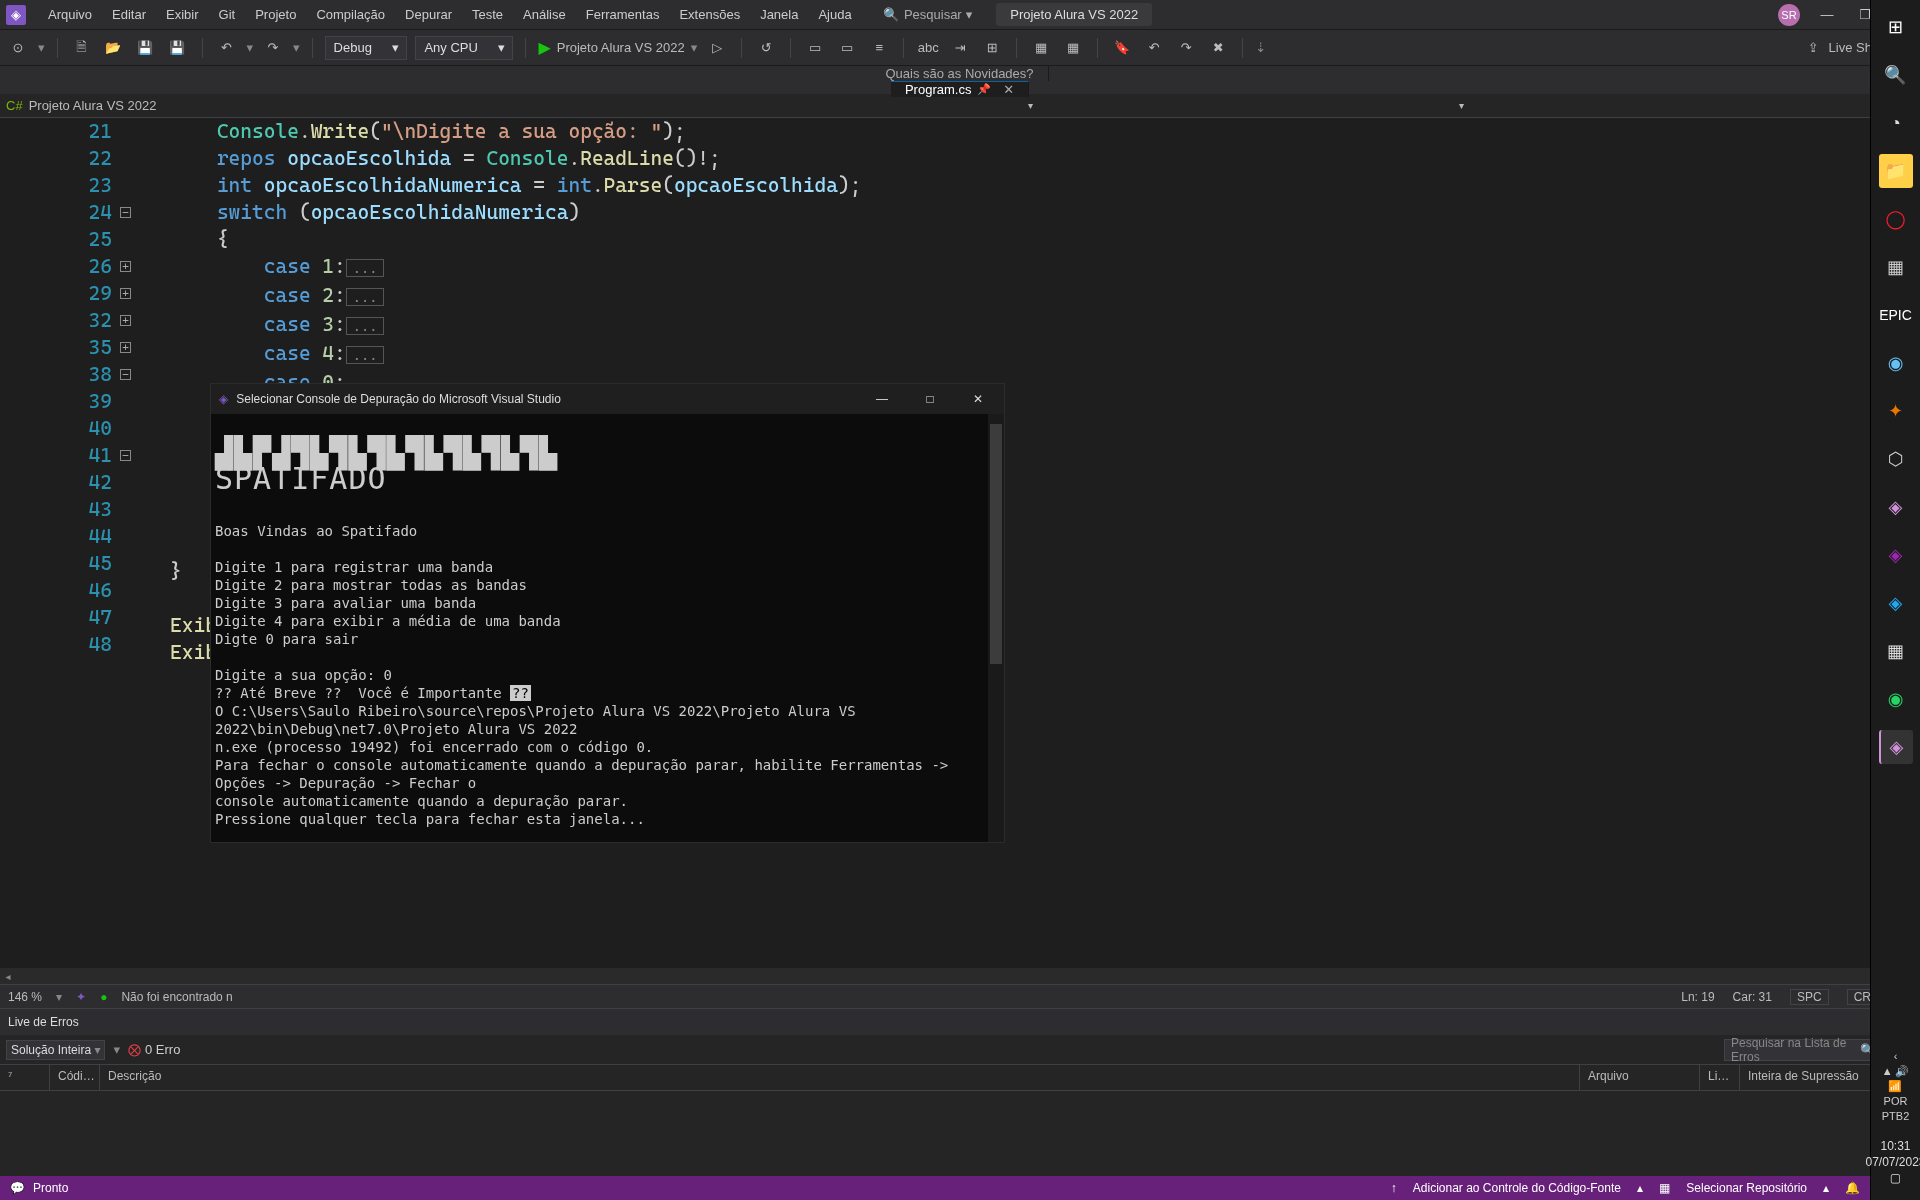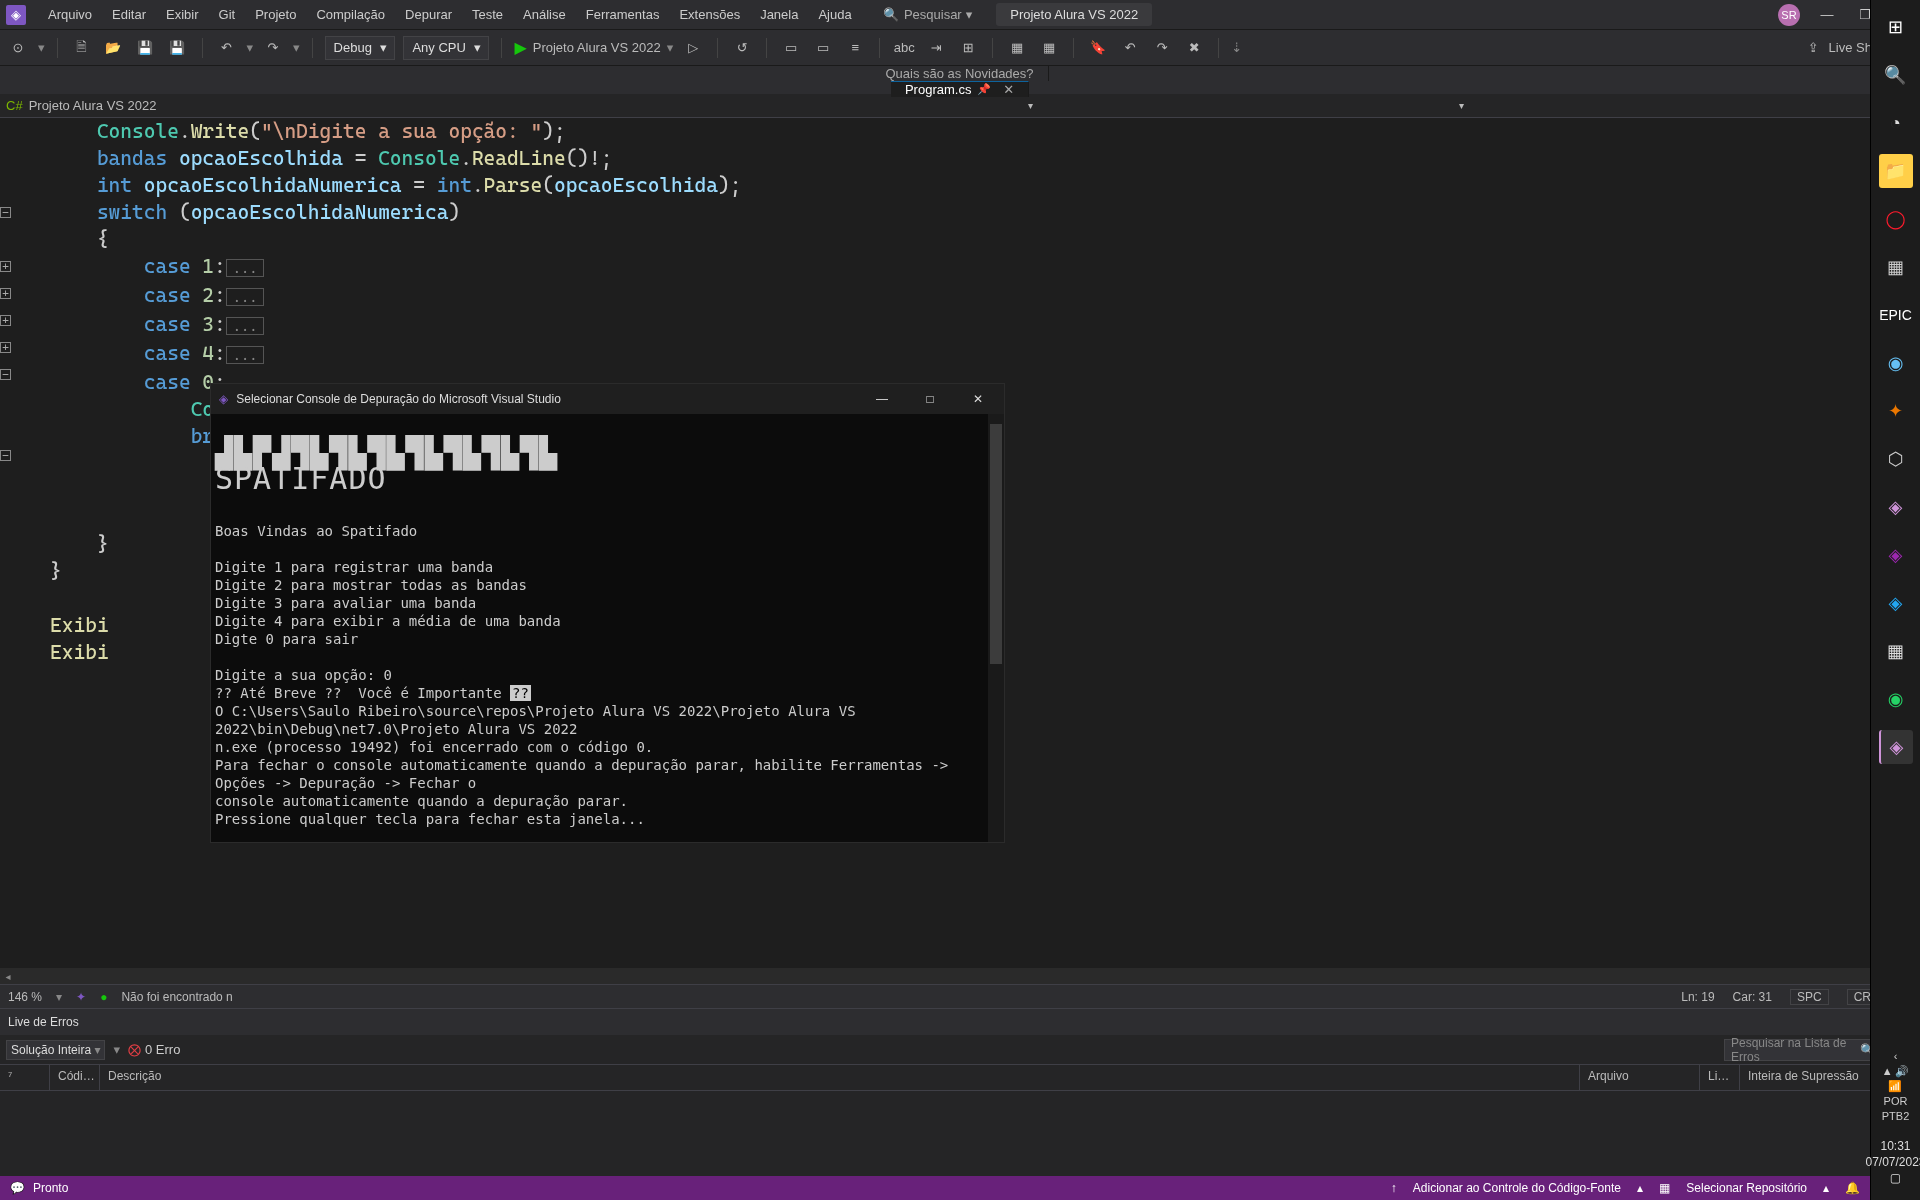--- a/index.html
+++ b/index.html
@@ -9,21 +9,21 @@
   .vs-logo { width:20px; height:20px; background:#7e57c2; border-radius:2px; display:flex; align-items:center; justify-content:center; color:#fff; margin-right:10px;}
   .menuitem { padding:4px 8px; color:#ccc; }
   .search-menu { margin-left:20px; display:flex; align-items:center; gap:4px; color:#aaa;}
   .proj-pill { margin-left:20px; background:#3a3a3d; padding:4px 14px; border-radius:3px; color:#ddd; }
   .win-right { margin-left:auto; display:flex; align-items:center; gap:16px; }
   .avatar { width:22px; height:22px; border-radius:50%; background:#b86fb0; color:#fff; font-size:11px; display:flex; align-items:center; justify-content:center;}
   .win-btn { width:22px; text-align:center; color:#ccc; }
   .toolbar { display:flex; align-items:center; height:36px; background:#2d2d30; padding:0 6px; gap:8px; border-bottom:1px solid #1a1a1a;}
   .tb-btn { width:24px; height:24px; display:flex; align-items:center; justify-content:center; color:#bbb; }
   .sep { width:1px; height:20px; background:#444; margin:0 4px;}
-  .dropdown { background:#333337; border:1px solid #434346; color:#ddd; padding:2px 8px; height:24px; display:flex; align-items:center; gap:8px;}
+  .dropdown { background:#333337; border:1px solid #434346; color:#ddd; padding:2px 8px; height:24px; display:flex; align-items:center; gap:20px;}
   .play-run { display:flex; align-items:center; gap:6px; color:#bbb;}
   .play-run .green { color:#16c60c; font-size:16px;}
   .tb-right { margin-left:auto; display:flex; align-items:center; gap:10px; color:#bbb;}
   
   .tabstrip { display:flex; align-items:center; height:28px; background:#2d2d30;flex-direction:column; }
   .etab { padding:0 14px; height:100%; display:flex; align-items:center; gap:6px; border-right:1px solid #1a1a1a; color:#aaa;}
   .etab.active { background:#1e1e1e; color:#fff; border-top:1px solid #0e639c; }
   .etab .close { margin-left:6px; color:#aaa;}
   .etab .pin { font-size:11px; }
   .tab-tools { margin-left:auto; display:flex; align-items:center; gap:8px; padding-right:8px; color:#bbb;}
@@ -201,25 +201,28 @@
   <span style="width:420px;"></span>
   <span class="dd">▾</span>
   <span style="width:420px;"></span>
   <span class="dd">▾</span>
   <span style="margin-left:8px;">✛</span>
 </div>
 
 <div class="main">
   <div class="editor-area">
     <div class="code-scroll">
+      <div class="gutter">
+21<br>22<br>23<br>24<br>25<br>26<br>29<br>32<br>35<br>38<br>39<br>40<br>41<br>42<br>43<br>44<br>45<br>46<br>47<br>48
+      </div>
       <div class="fold-col">
 <br><br><br><span class="fold-box">−</span><br><br><span class="fold-box">+</span><br><span class="fold-box">+</span><br><span class="fold-box">+</span><br><span class="fold-box">+</span><br><span class="fold-box">−</span><br><br><br><span class="fold-box">−</span><br><br><br><br><br><br><br>
       </div>
 <div class="code">    <span class="cls">Console</span><span class="pun">.</span><span class="fn">Write</span><span class="pun">(</span><span class="str">"\nDigite a sua opção: "</span><span class="pun">);</span>
-    <span class="kw">bandas</span> <span class="var">opcaoEscolhida</span> <span class="pun">=</span> <span class="cls">Console</span><span class="pun">.</span><span class="fn">ReadLine</span><span class="pun">()!;</span>
+    <span class="kw">repos</span> <span class="var">opcaoEscolhida</span> <span class="pun">=</span> <span class="cls">Console</span><span class="pun">.</span><span class="fn">ReadLine</span><span class="pun">()!;</span>
     <span class="kw">int</span> <span class="var">opcaoEscolhidaNumerica</span> <span class="pun">=</span> <span class="kw">int</span><span class="pun">.</span><span class="fn">Parse</span><span class="pun">(</span><span class="var">opcaoEscolhida</span><span class="pun">);</span>
     <span class="kw">switch</span> <span class="pun">(</span><span class="var">opcaoEscolhidaNumerica</span><span class="pun">)</span>
     <span class="pun">{</span>
         <span class="kw">case</span> <span class="num">1</span><span class="pun">:</span><span class="fold-dots">...</span>
         <span class="kw">case</span> <span class="num">2</span><span class="pun">:</span><span class="fold-dots">...</span>
         <span class="kw">case</span> <span class="num">3</span><span class="pun">:</span><span class="fold-dots">...</span>
         <span class="kw">case</span> <span class="num">4</span><span class="pun">:</span><span class="fold-dots">...</span>
         <span class="kw">case</span> <span class="num">0</span><span class="pun">:</span>
             <span class="cls">Console</span><span class="pun">.</span><span class="fn">WriteLine</span><span class="pun">(</span><span class="str">"😃 Até Breve 🤖  Você é Importante 🤍"</span><span class="pun">);</span>
             <span class="kw">break</span><span class="pun">;</span>

